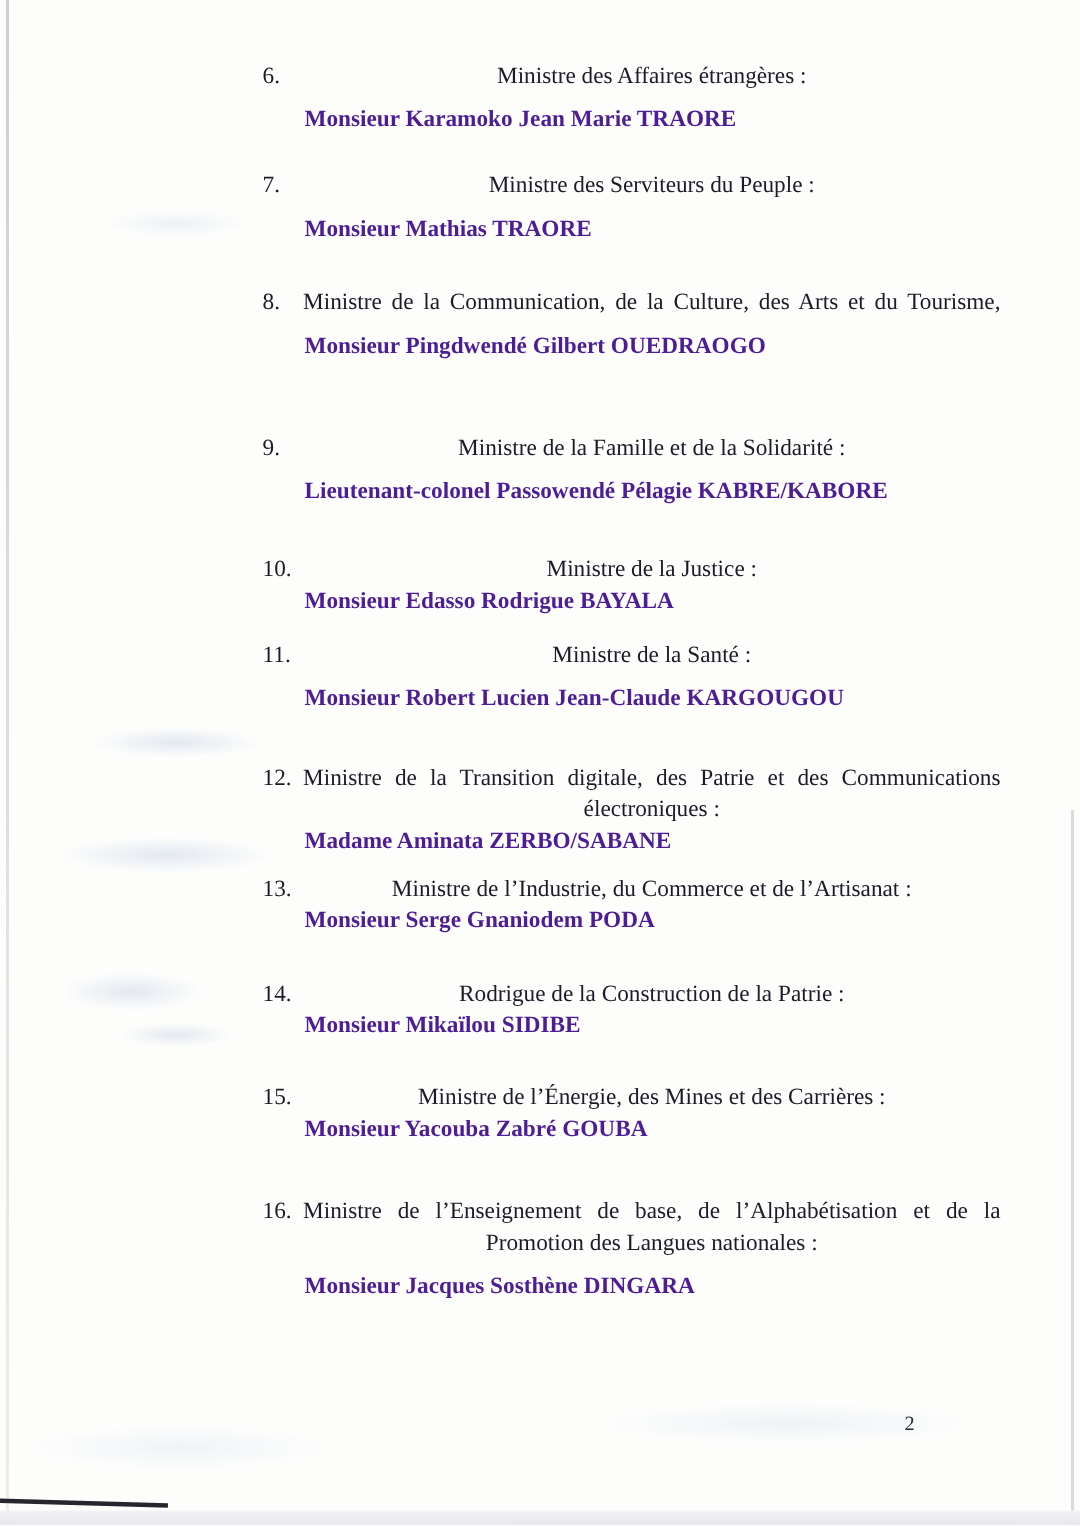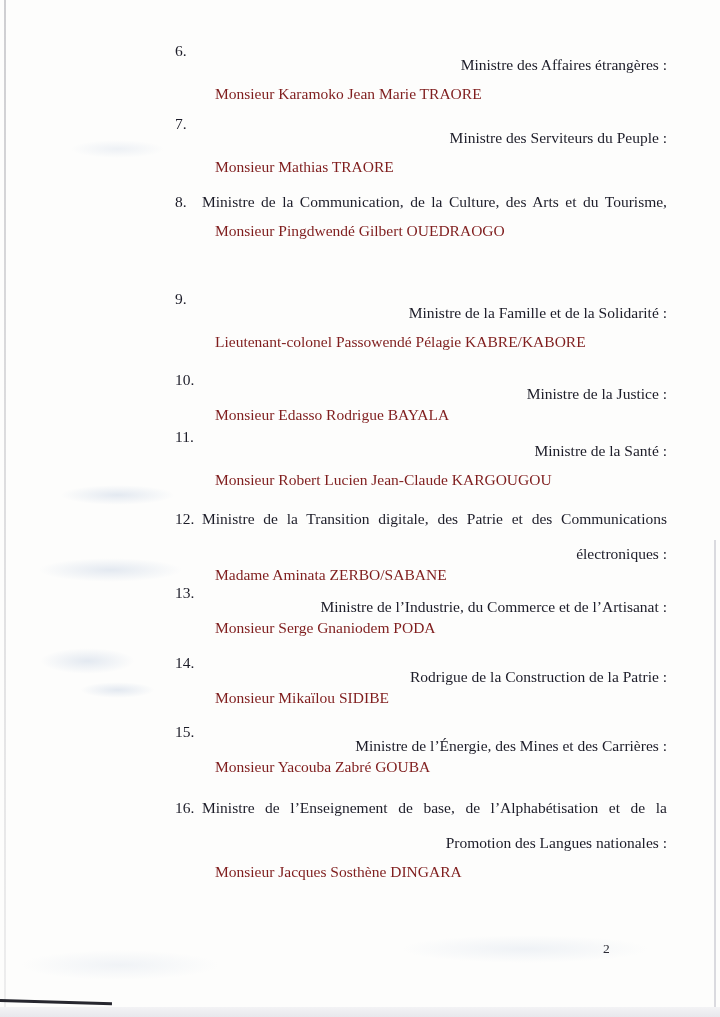--- a/index.html
+++ b/index.html
@@ -51,25 +51,25 @@
     line-height:21px;
   }
   .num {
     position:absolute; left:0; top:0;
     white-space:nowrap;
   }
   .title .jline {
     text-align:justify;
     text-align-last:justify;
   }
-  .title .last { text-align:right;margin-top:14px; }
+  .title .last { text-align:center; }
   .name {
-    font-weight:400;
-    color:#7f1d1d;
-    margin-left:13px;
+    font-weight:700;
+    color:#4c1d95;
+    margin-left:1px;
   }
   .name.spaced { margin-top:8px; }
   .page-number {
     position:absolute; left:603px; top:941px;
     font-size:13.5px; color:#2a2a34;
   }
 </style>
 </head>
 <body>
 

